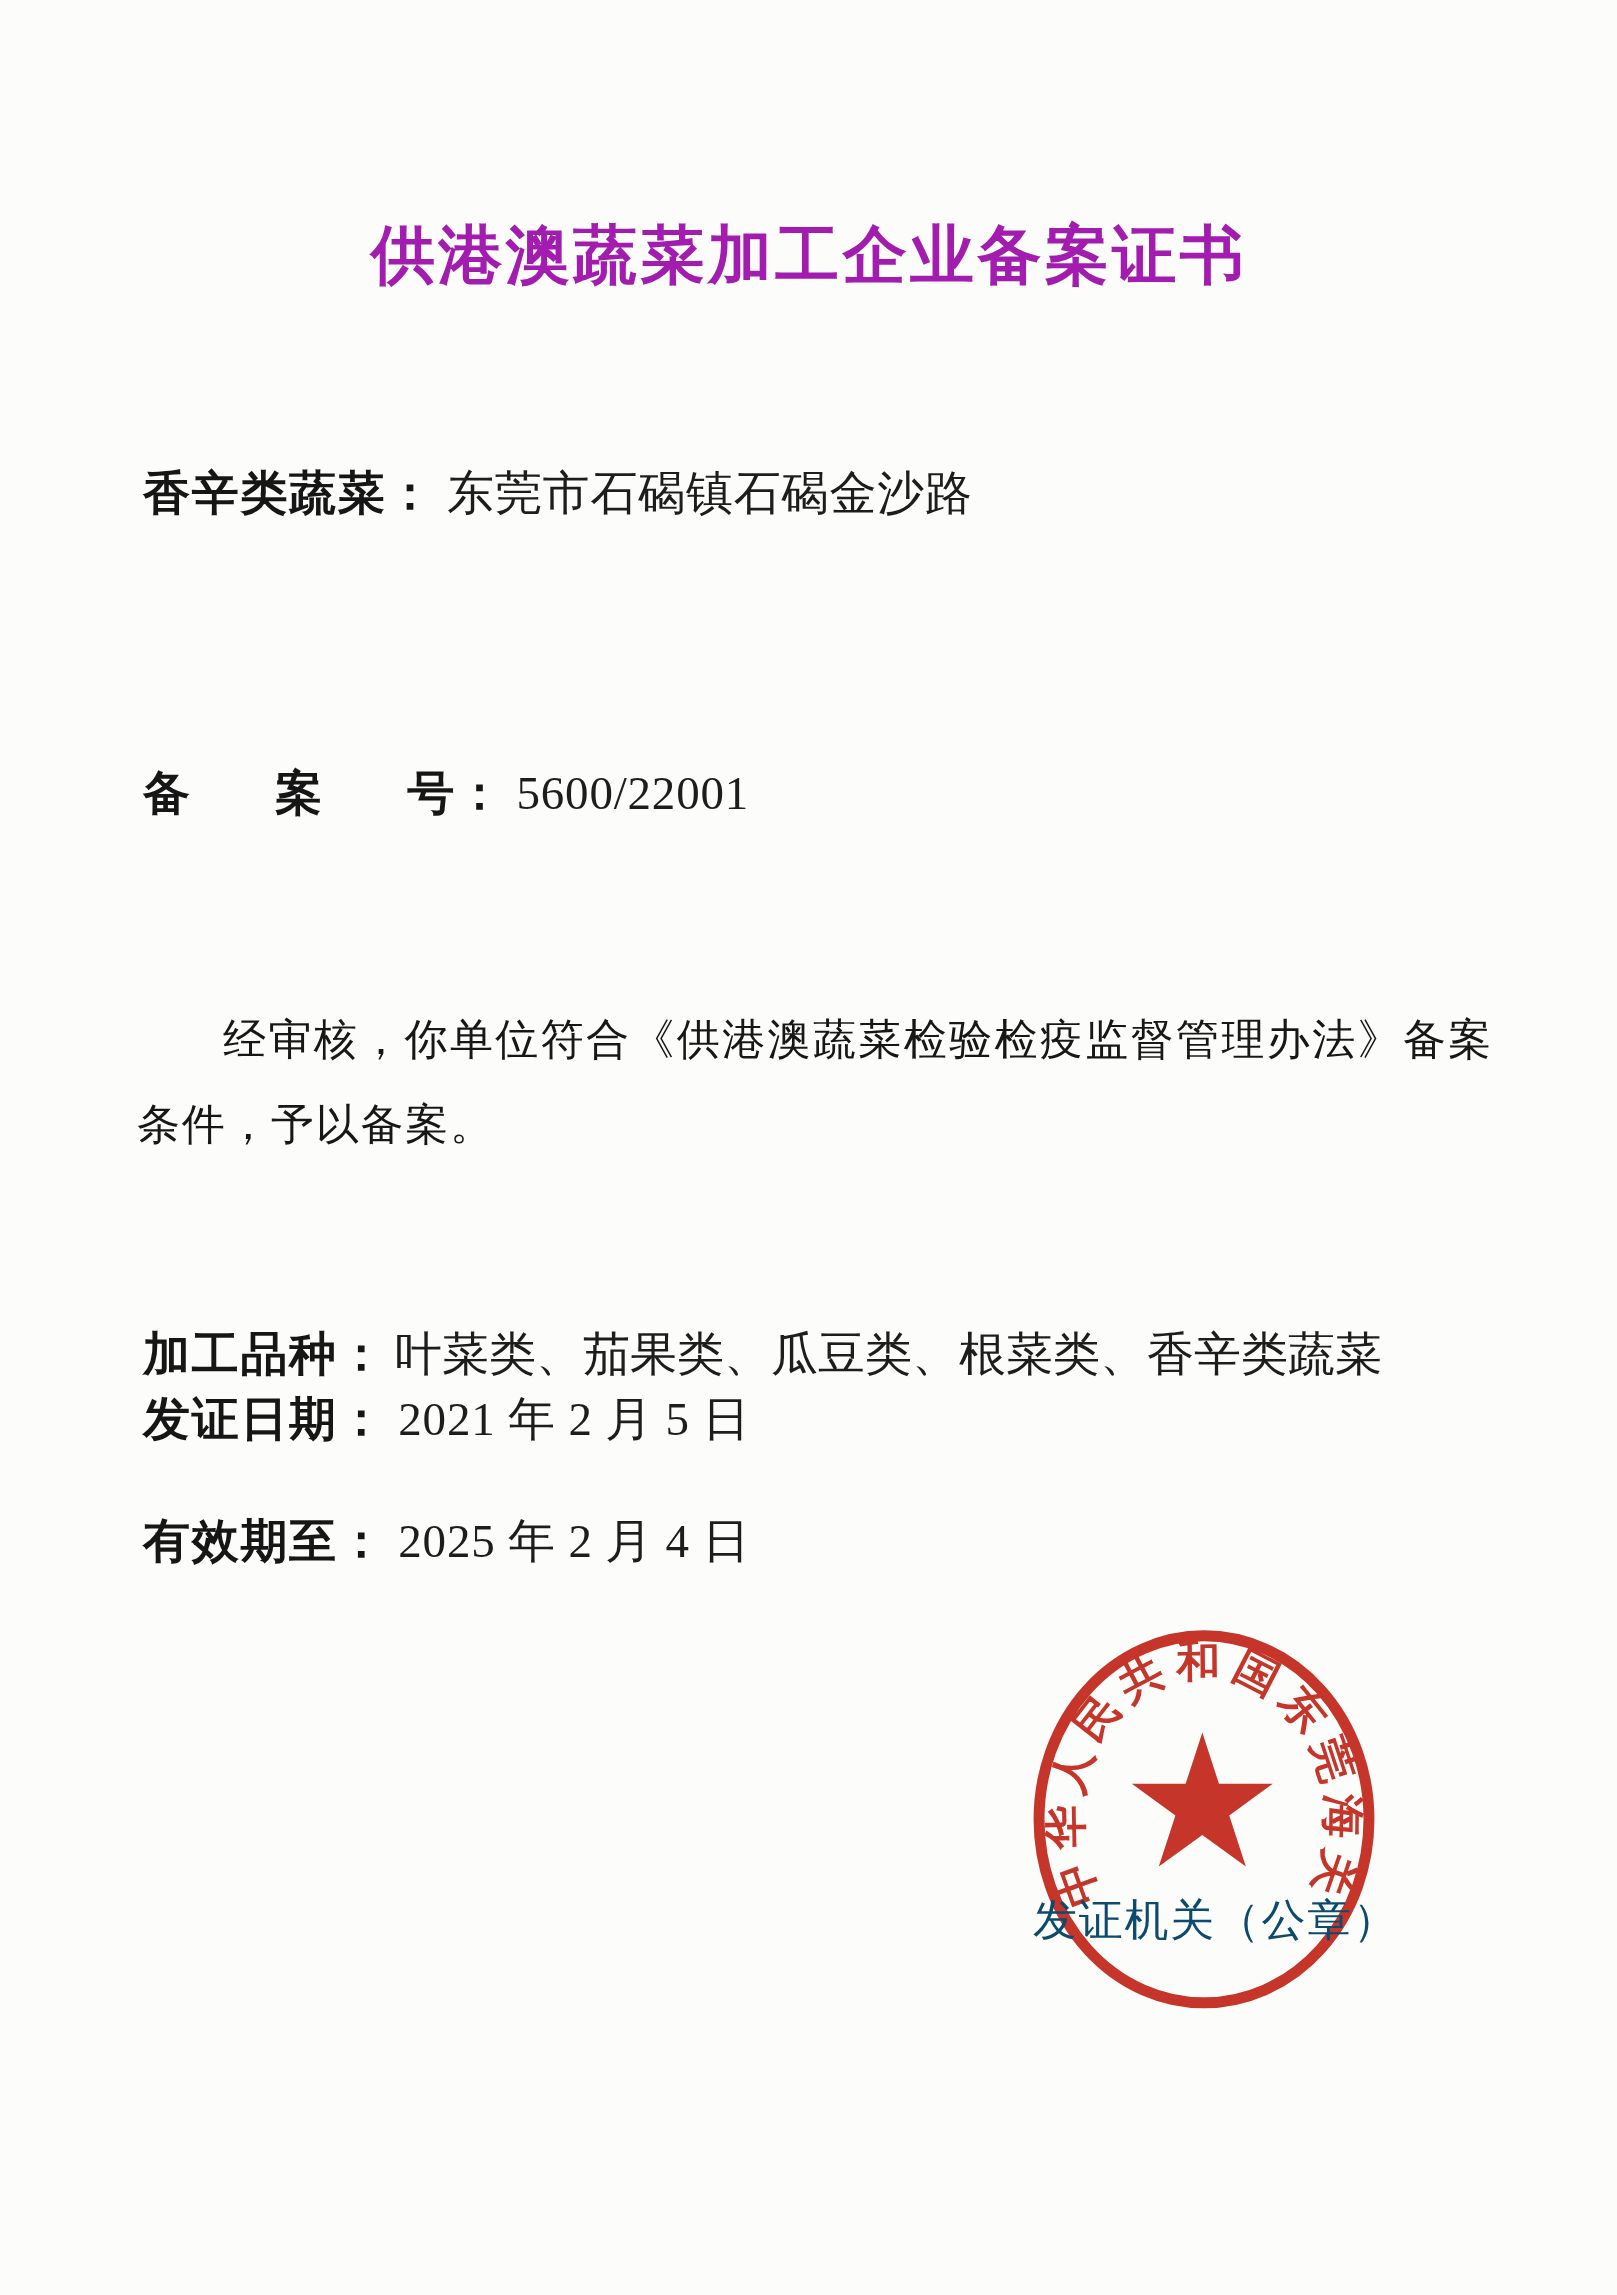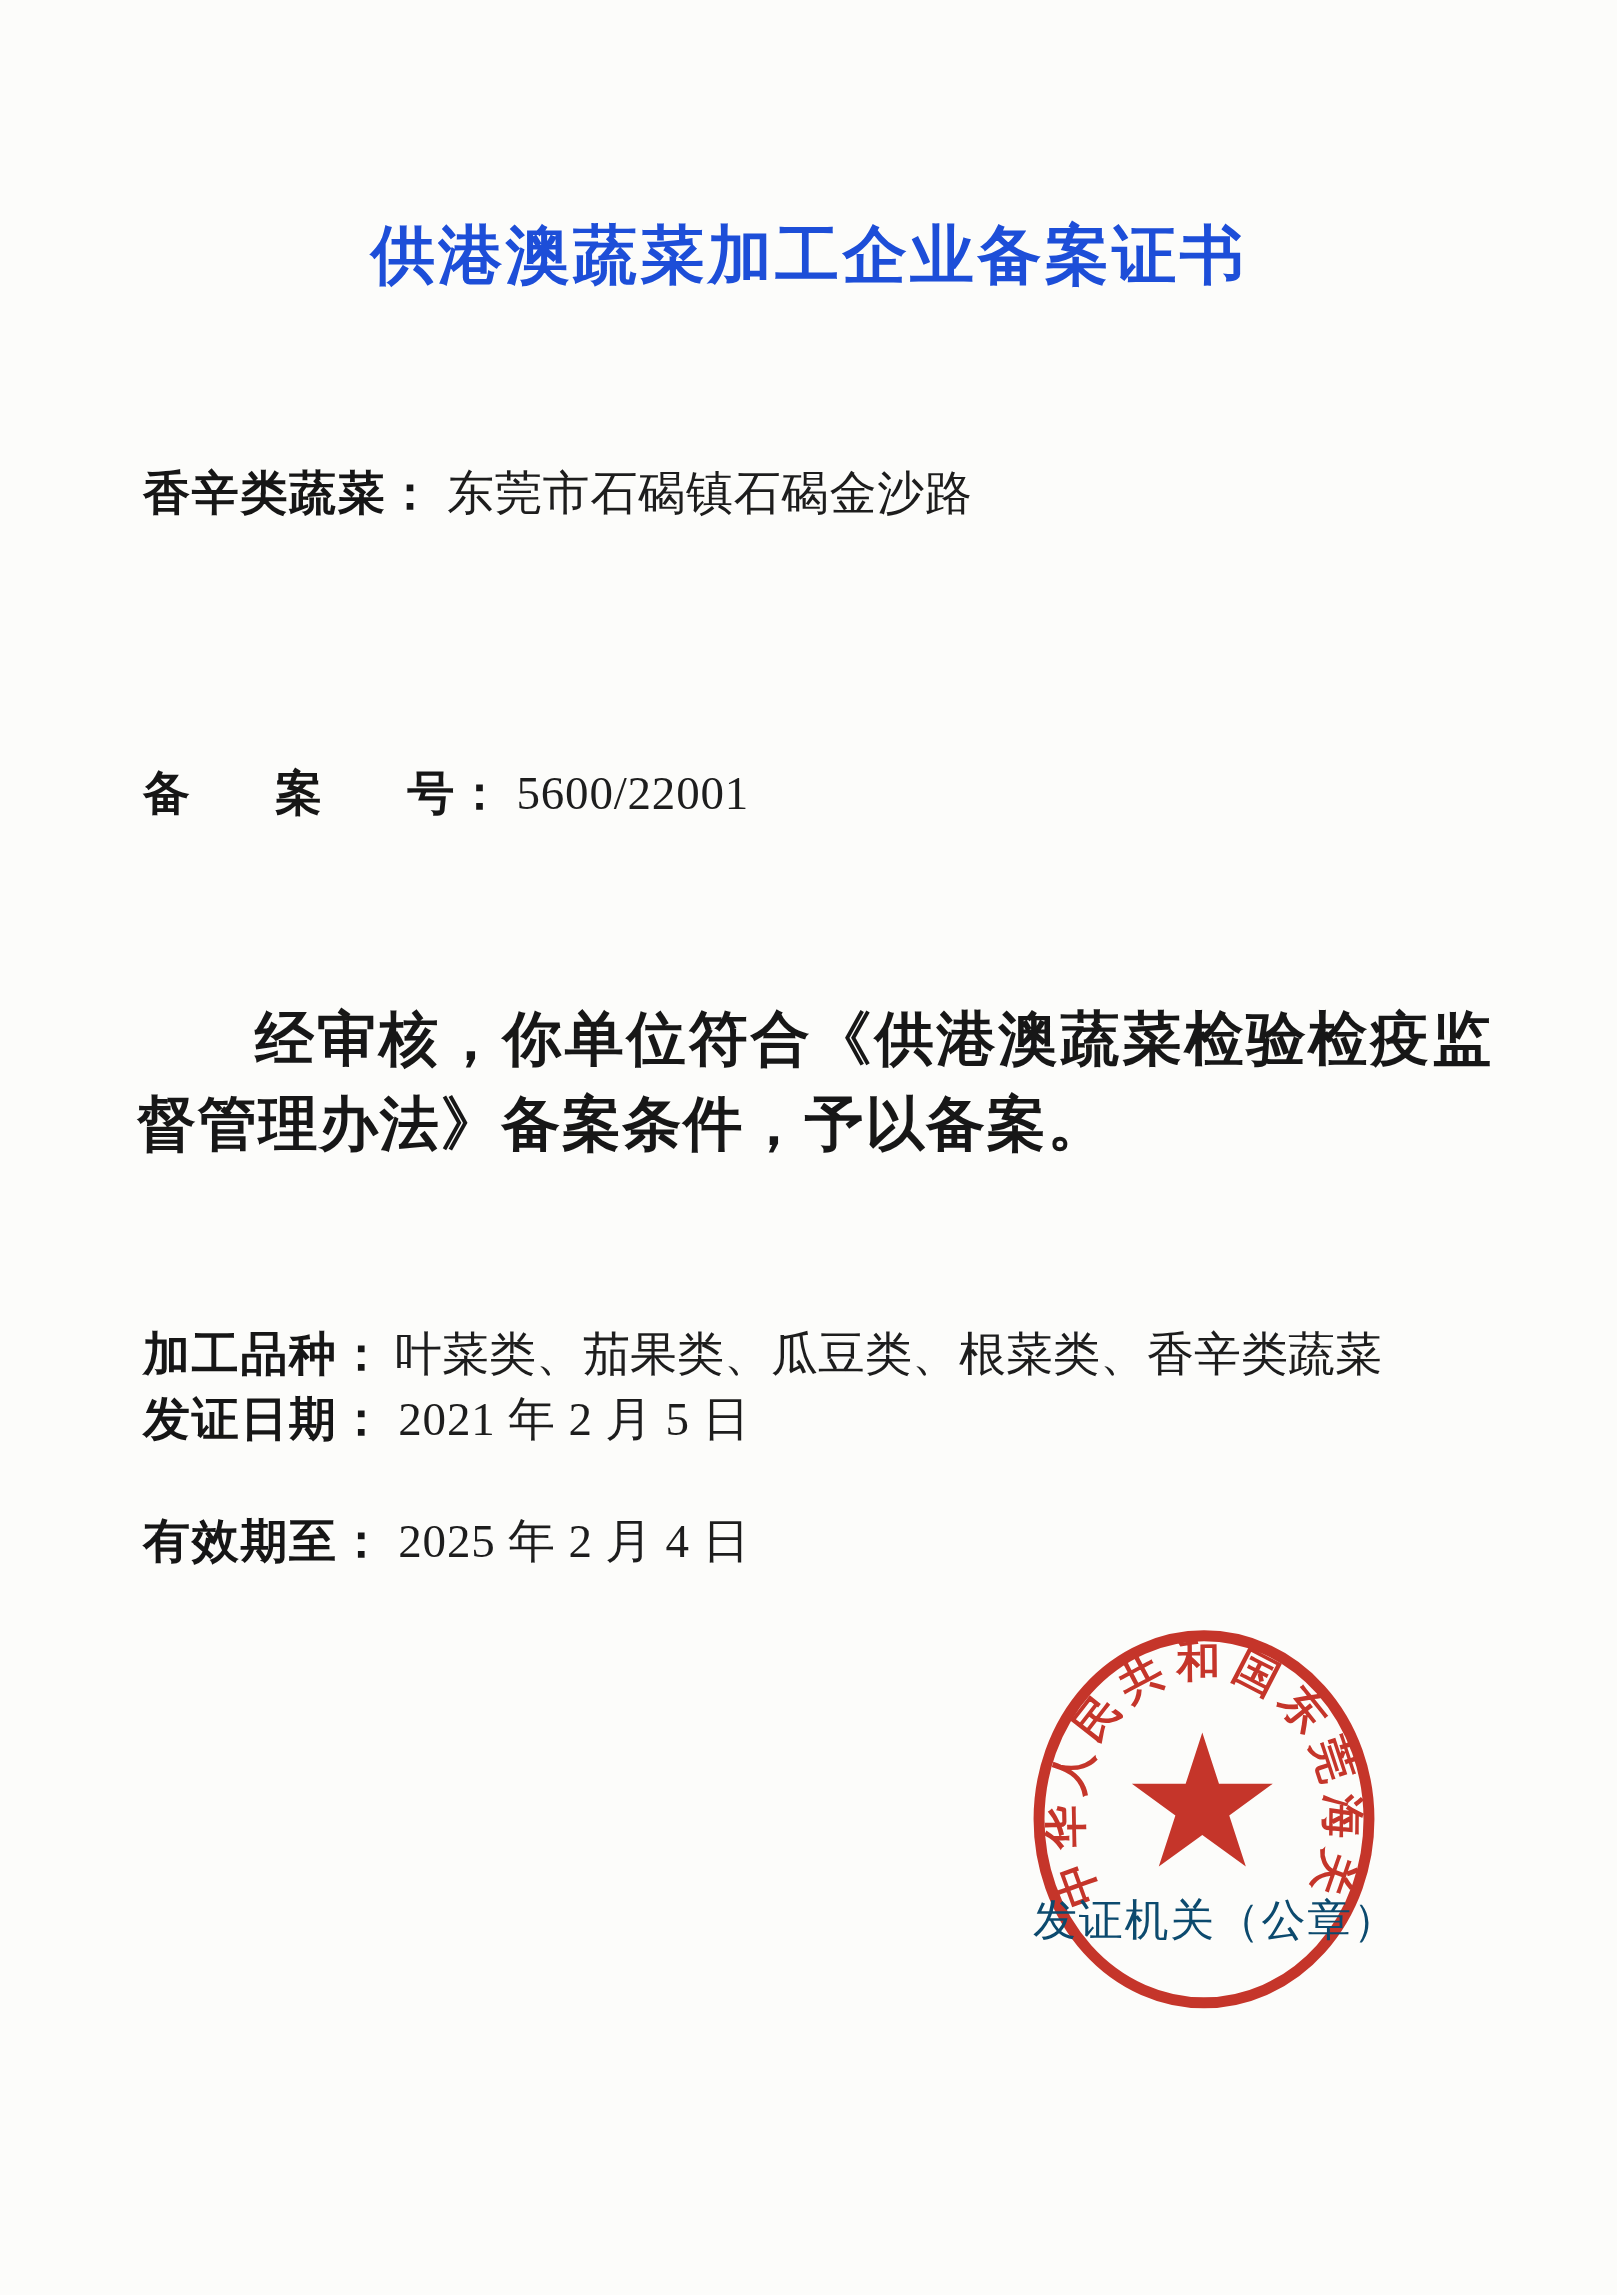--- a/index.html
+++ b/index.html
@@ -17,21 +17,21 @@
     position: absolute;
     top: 212px;
     left: 0;
     width: 100%;
     margin: 0;
     text-align: center;
     font-family: "Liberation Sans", "DejaVu Sans", sans-serif;
     font-weight: 700;
     font-size: 64px;
     letter-spacing: 3.4px;
-    color: #1d4ed8;
+    color: #a21caf;
   }
 
   .field {
     position: absolute;
     left: 143px;
     white-space: nowrap;
     line-height: 1.25;
     font-size: 47px;
   }
   .field .label {
@@ -55,22 +55,22 @@
     vertical-align: bottom;
   }
 
   .main-paragraph {
     position: absolute;
     top: 997px;
     left: 137px;
     width: 1356px;
     margin: 0;
     font-family: "Liberation Serif", "DejaVu Serif", serif;
-    font-weight: 700;
-    font-size: 59px;
+    font-weight: 400;
+    font-size: 43px;
     line-height: 85px;
     letter-spacing: 1.7px;
     text-indent: 2em;
     text-align: justify;
     color: #171717;
   }
 
   .stamp {
     position: absolute;
     left: 1002px;

